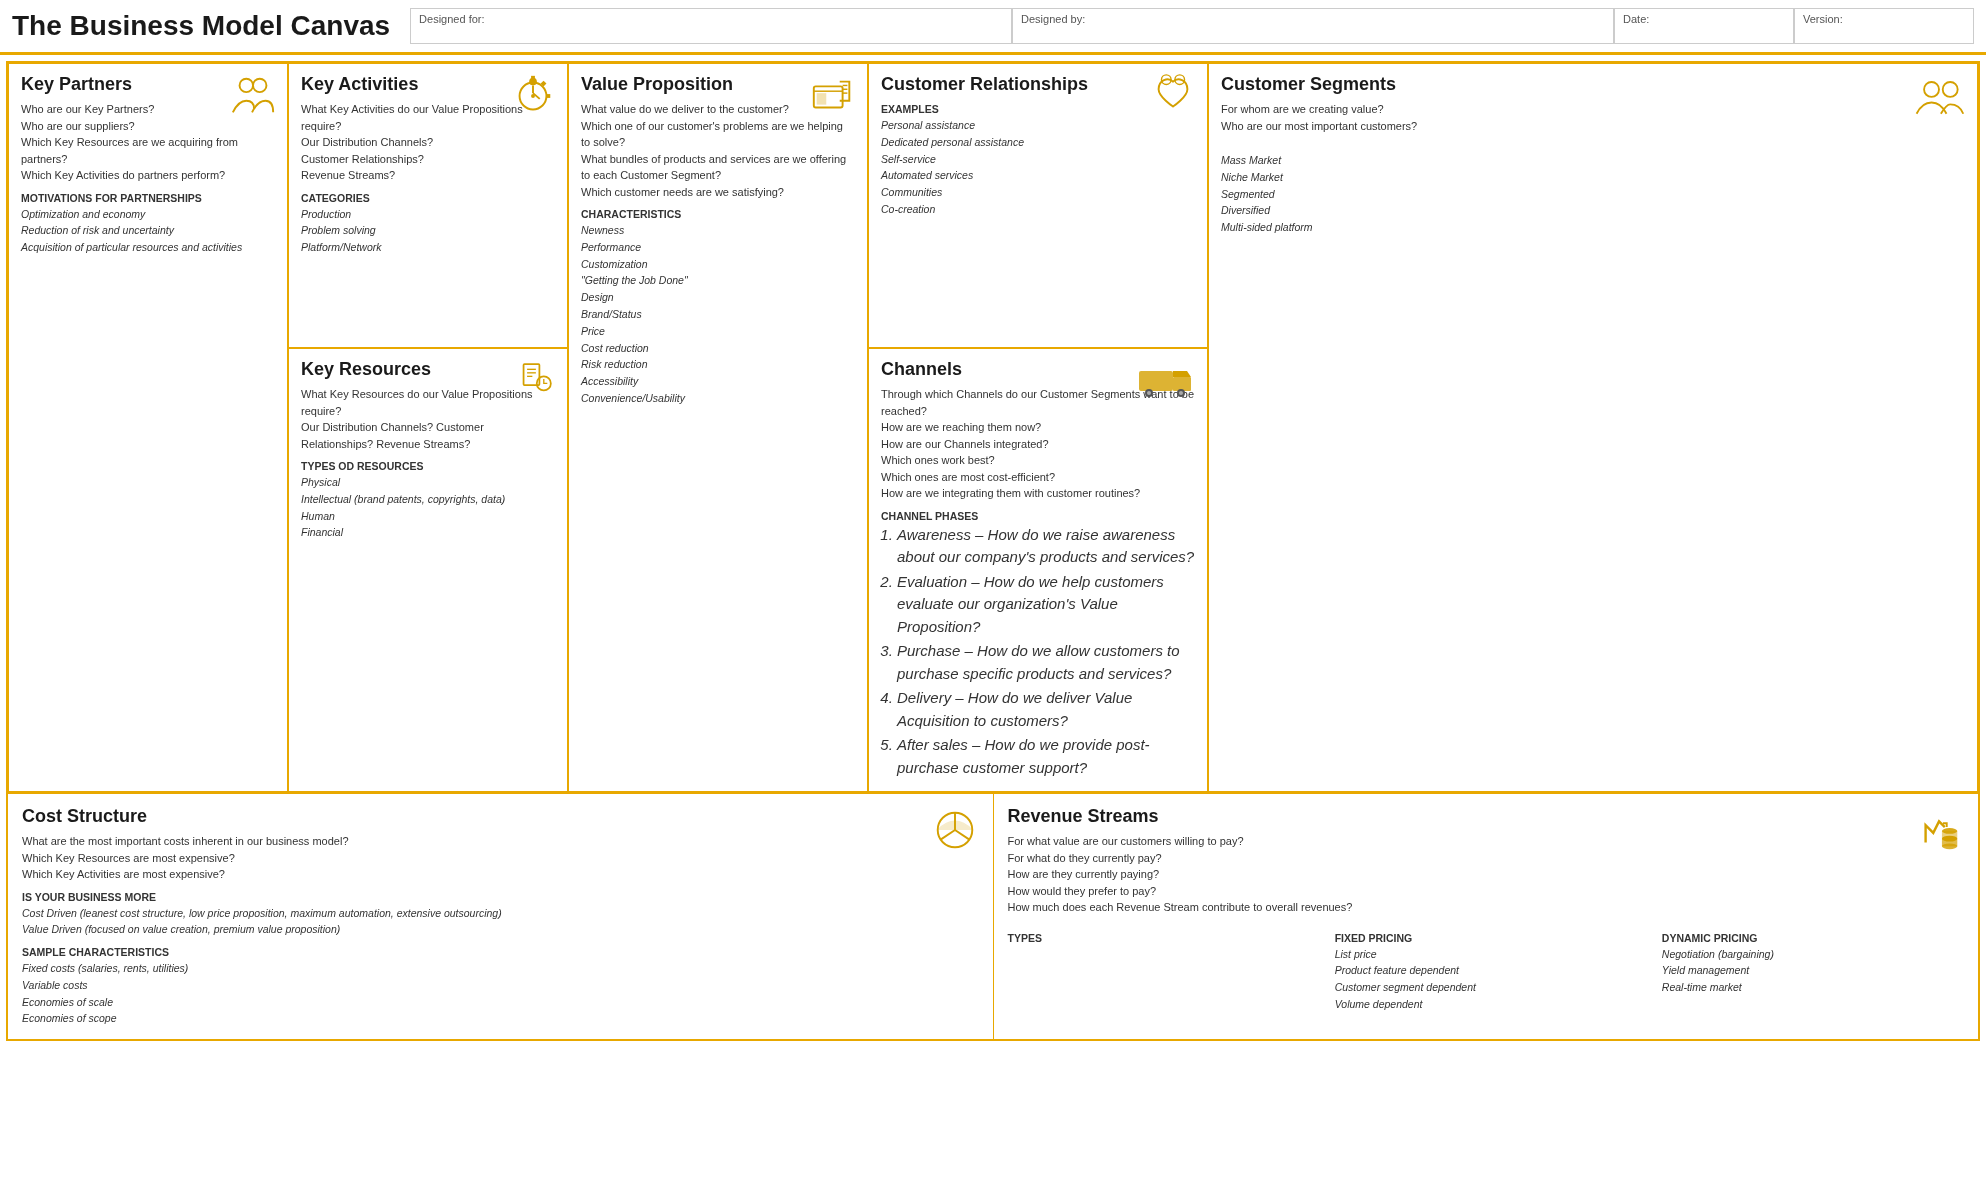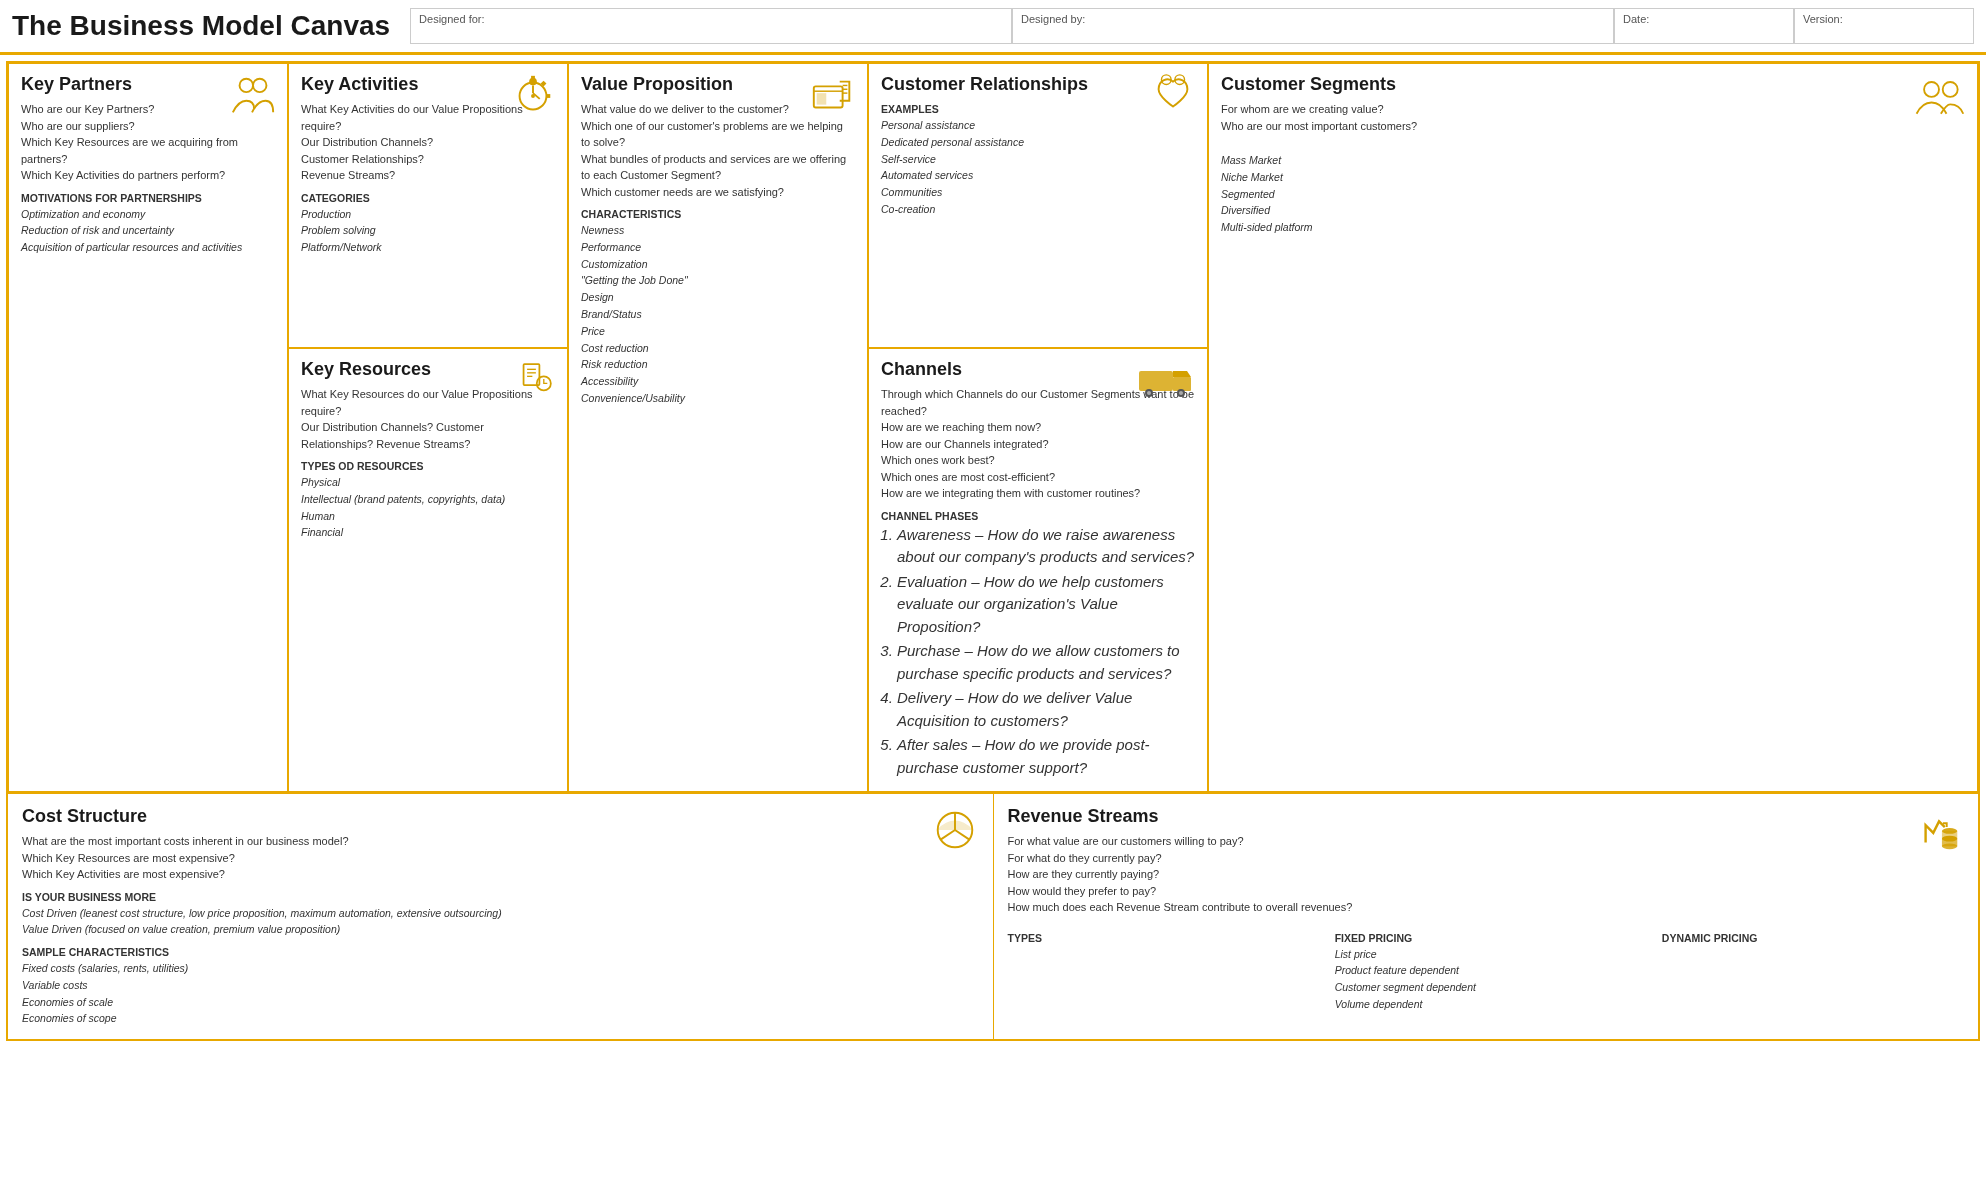--- a/index.html
+++ b/index.html
@@ -337,20 +337,25 @@
               <div class="bold-label">FIXED PRICING</div>
               <div class="cell-italic">
                 List price<br>
                 Product feature dependent<br>
                 Customer segment dependent<br>
                 Volume dependent
               </div>
             </div>
             <div class="revenue-col">
               <div class="bold-label">DYNAMIC PRICING</div>
+              <div class="cell-italic">
+                Negotiation (bargaining)<br>
+                Yield management<br>
+                Real-time market
+              </div>
             </div>
           </div>
         </div>
 
       </div>
 
     </div>
   </div>
 </div>
 

